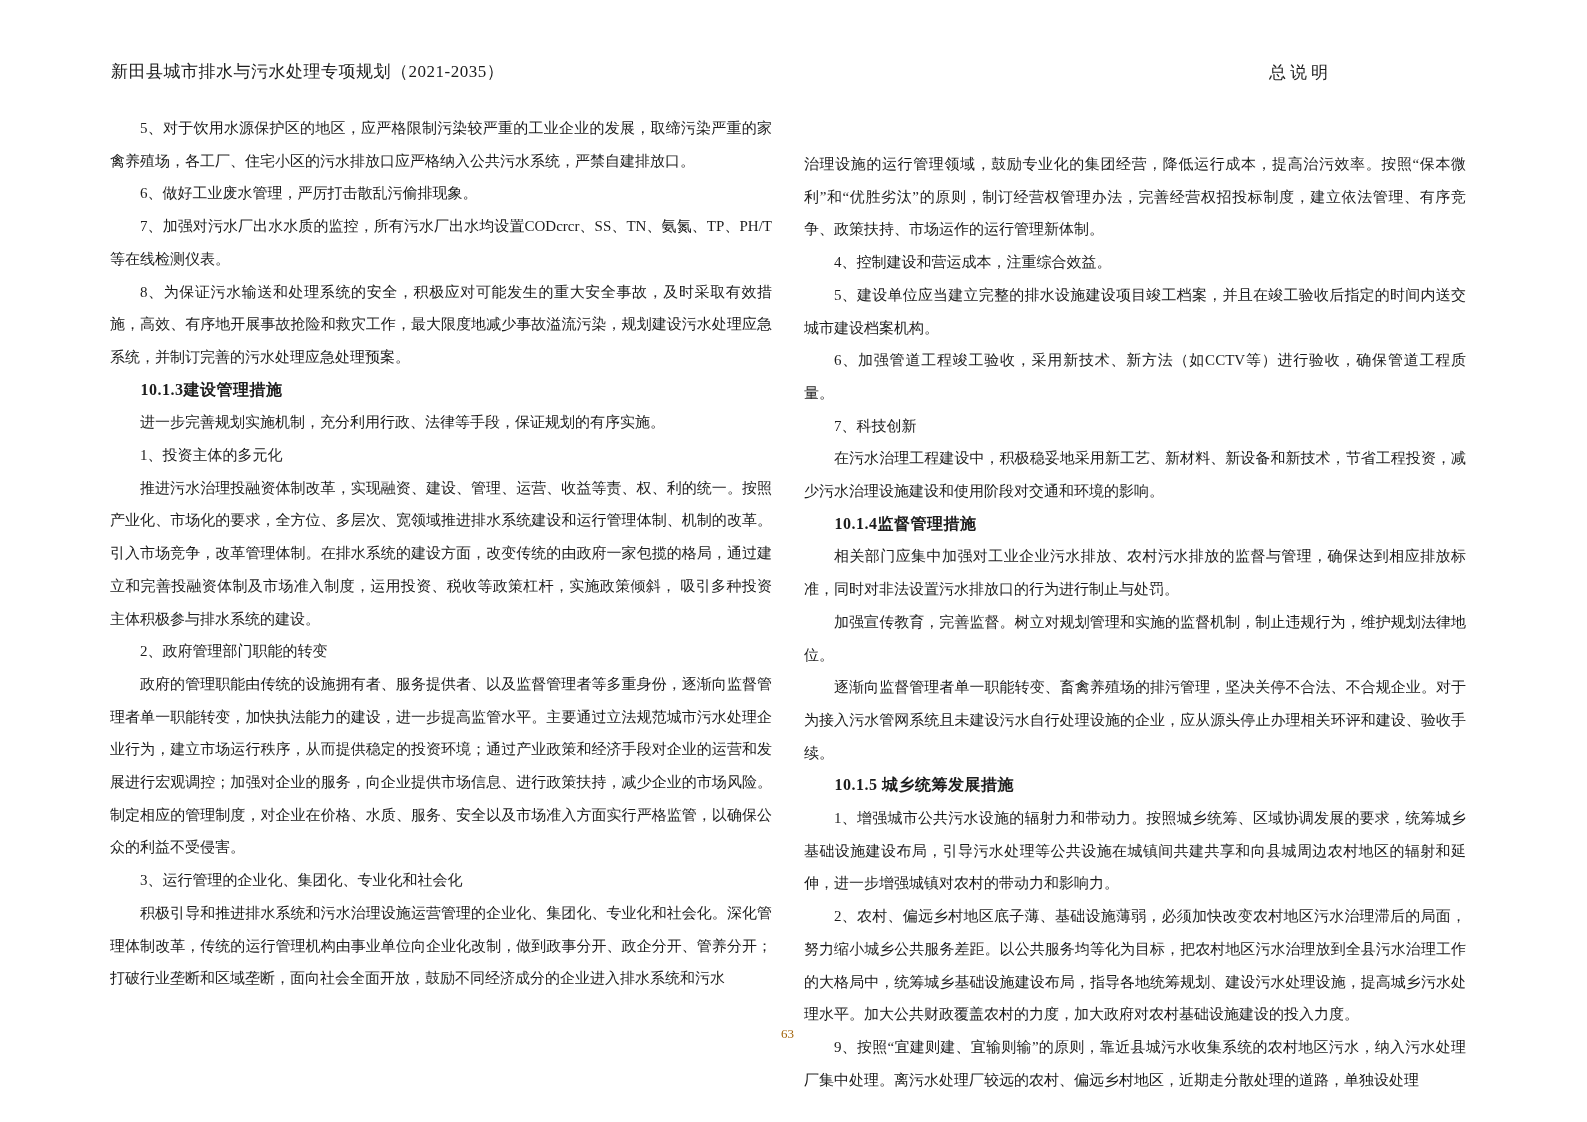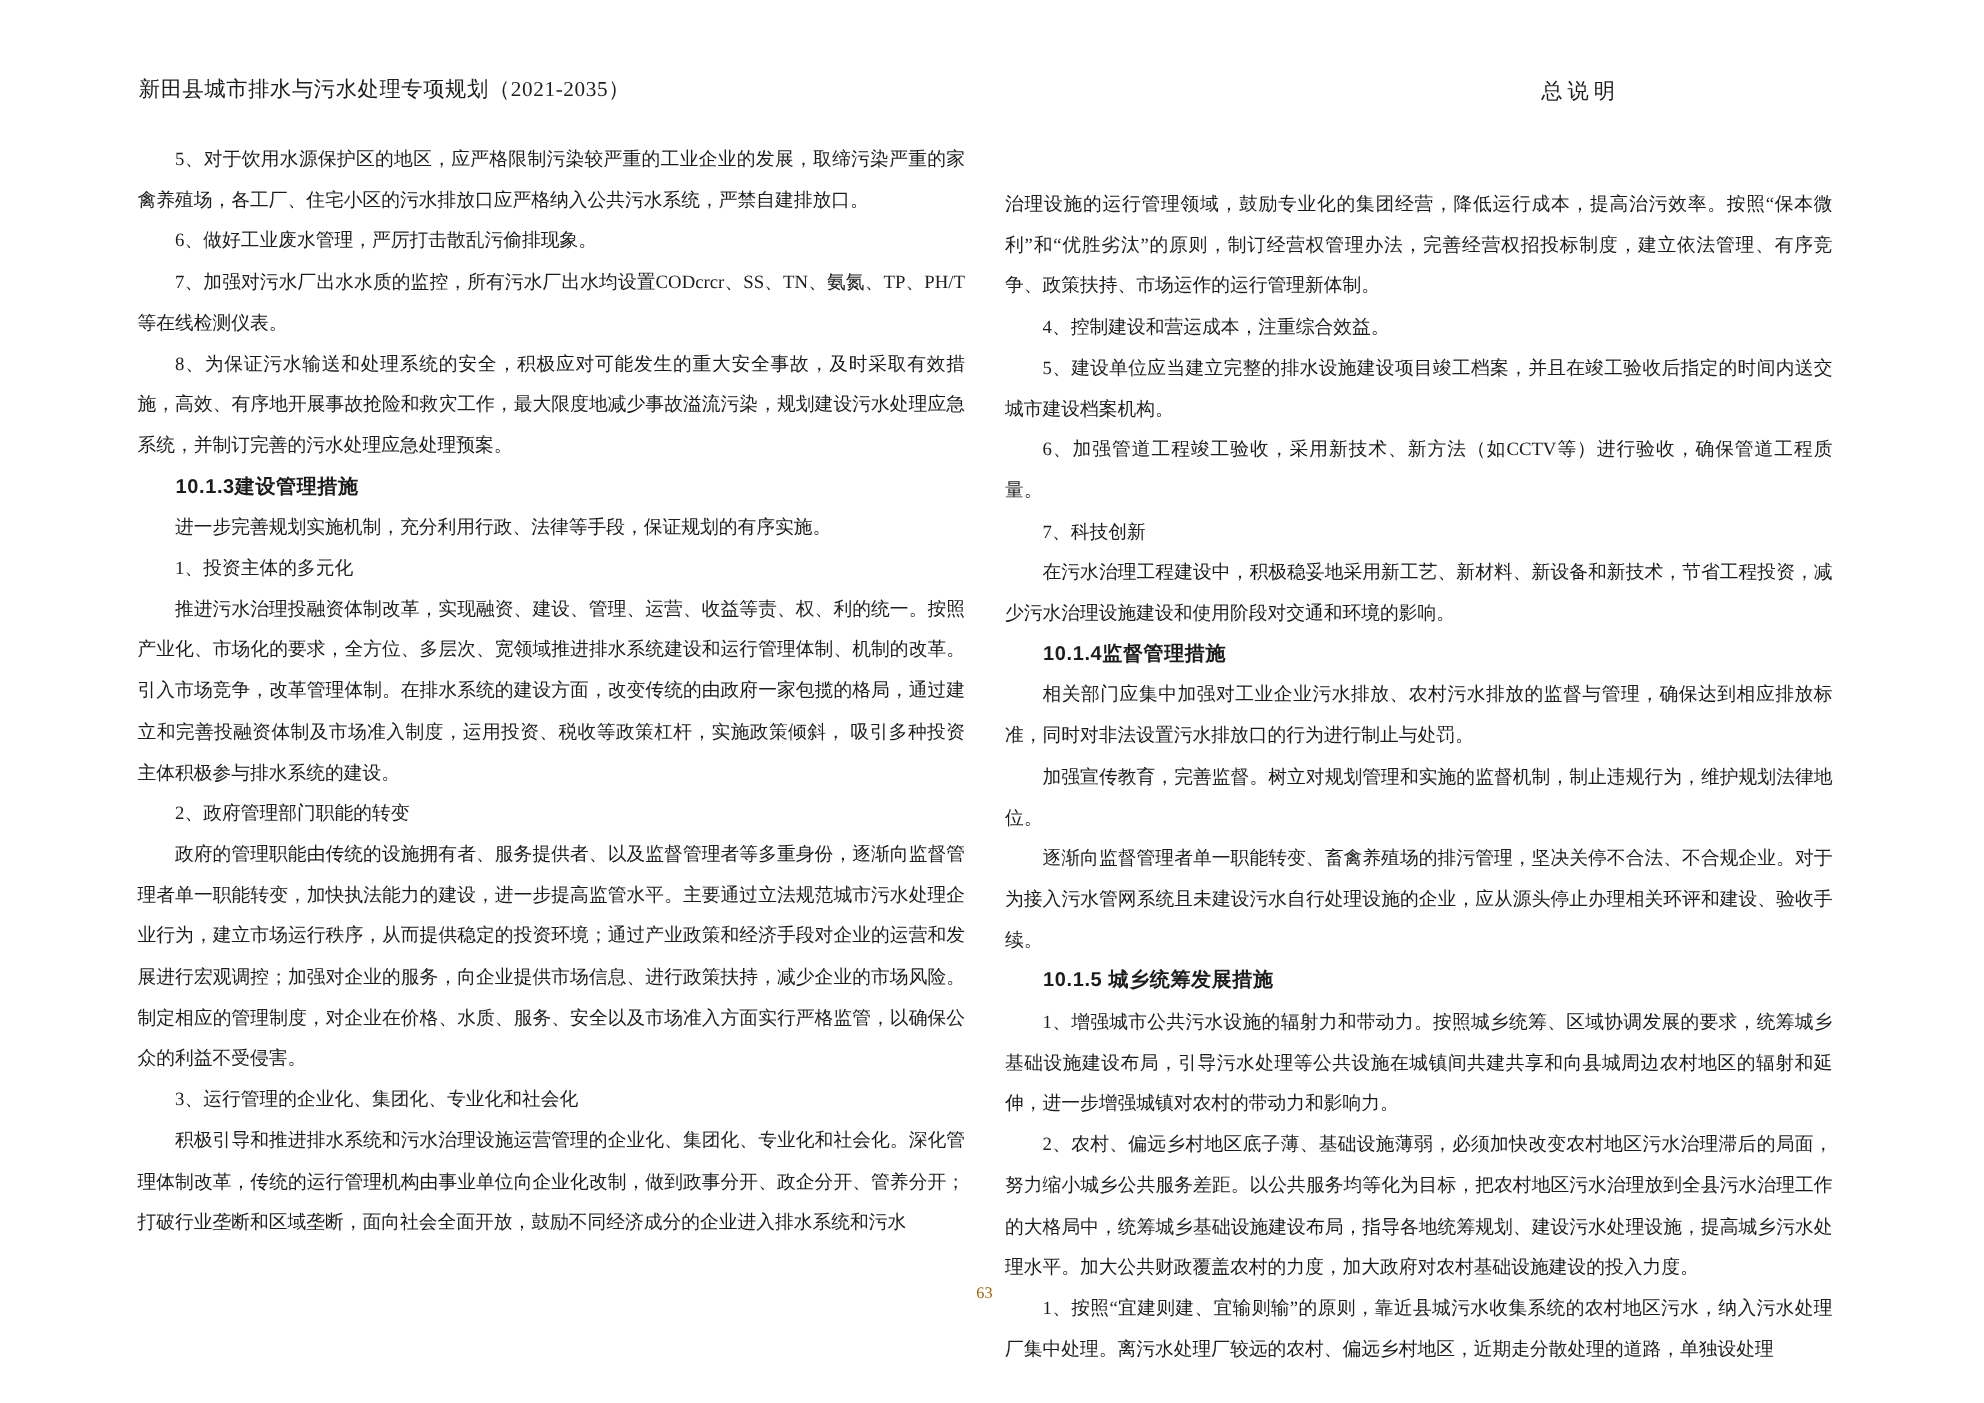--- a/index.html
+++ b/index.html
@@ -17,21 +17,21 @@
   }
   .header-left {
     position: absolute;
     left: 111px; top: 60px;
     font-size: 17px;
     letter-spacing: 0.5px;
     white-space: nowrap;
   }
   .header-right {
     position: absolute;
-    left: 1233px; top: 61px;
+    left: 1269px; top: 61px;
     font-size: 17px;
     letter-spacing: 4px;
     white-space: nowrap;
   }
   .column {
     position: absolute;
     top: 112px;
     width: 662px;
   }
   .col-left  { left: 110px; }
@@ -44,21 +44,21 @@
     text-justify: inter-ideograph;
     text-indent: 2em;
     word-break: break-all;
   }
   .para.no-indent { text-indent: 0; }
   .heading {
     margin: 0;
     font-size: 16px;
     line-height: 32.7px;
     font-weight: bold;
-    font-family: Liberation Sans, sans-serif;
+    font-family: Liberation Serif, serif;
     text-indent: 1.9em;
     letter-spacing: 0.5px;
   }
   .footer {
     position: absolute;
     left: 0; top: 1026px;
     width: 1575px;
     text-align: center;
     font-size: 13px;
     color: #a16207;
@@ -95,18 +95,18 @@
       <p class="para">6、加强管道工程竣工验收，采用新技术、新方法（如CCTV等）进行验收，确保管道工程质量。</p>
       <p class="para">7、科技创新</p>
       <p class="para">在污水治理工程建设中，积极稳妥地采用新工艺、新材料、新设备和新技术，节省工程投资，减少污水治理设施建设和使用阶段对交通和环境的影响。</p>
       <h3 class="heading">10.1.4监督管理措施</h3>
       <p class="para">相关部门应集中加强对工业企业污水排放、农村污水排放的监督与管理，确保达到相应排放标准，同时对非法设置污水排放口的行为进行制止与处罚。</p>
       <p class="para">加强宣传教育，完善监督。树立对规划管理和实施的监督机制，制止违规行为，维护规划法律地位。</p>
       <p class="para">逐渐向监督管理者单一职能转变、畜禽养殖场的排污管理，坚决关停不合法、不合规企业。对于为接入污水管网系统且未建设污水自行处理设施的企业，应从源头停止办理相关环评和建设、验收手续。</p>
       <h3 class="heading">10.1.5 城乡统筹发展措施</h3>
       <p class="para">1、增强城市公共污水设施的辐射力和带动力。按照城乡统筹、区域协调发展的要求，统筹城乡基础设施建设布局，引导污水处理等公共设施在城镇间共建共享和向县城周边农村地区的辐射和延伸，进一步增强城镇对农村的带动力和影响力。</p>
       <p class="para">2、农村、偏远乡村地区底子薄、基础设施薄弱，必须加快改变农村地区污水治理滞后的局面，努力缩小城乡公共服务差距。以公共服务均等化为目标，把农村地区污水治理放到全县污水治理工作的大格局中，统筹城乡基础设施建设布局，指导各地统筹规划、建设污水处理设施，提高城乡污水处理水平。加大公共财政覆盖农村的力度，加大政府对农村基础设施建设的投入力度。</p>
-      <p class="para">1、按照“宜建则建、宜输则输”的原则，靠近县城污水收集系统的农村地区污水，纳入污水处理厂集中处理。离污水处理厂较远的农村、偏远乡村地区，近期走分散处理的道路，单独设处理</p>
+      <p class="para">9、按照“宜建则建、宜输则输”的原则，靠近县城污水收集系统的农村地区污水，纳入污水处理厂集中处理。离污水处理厂较远的农村、偏远乡村地区，近期走分散处理的道路，单独设处理</p>
     </div>
 
   <div class="footer">63</div>
 
 </div>
 
 </body></html>

